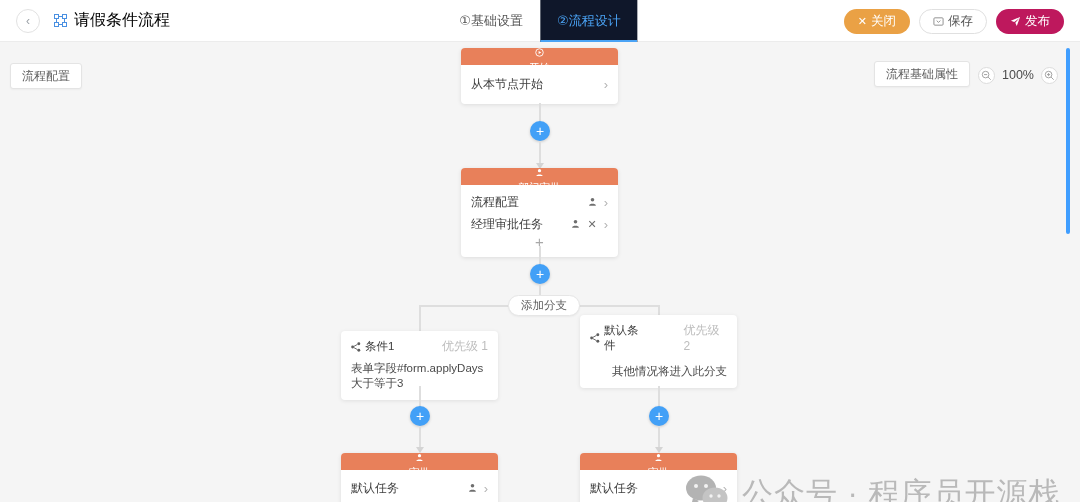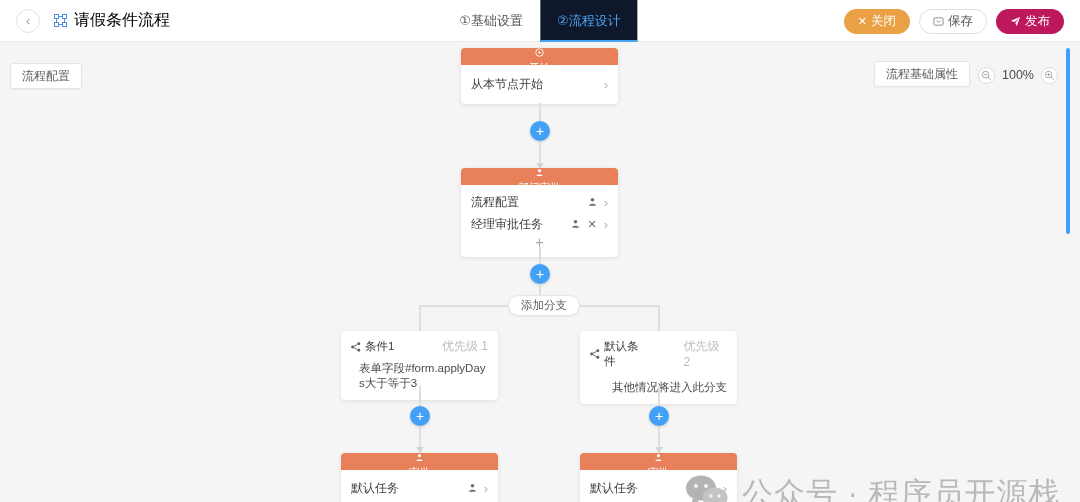--- a/index.html
+++ b/index.html
@@ -146,21 +146,20 @@
   }
   .cond-top { display: flex; align-items: center; gap: 37px; }
   .cond-name {
     font-size: 11.5px; color: #3d3d3d; display: flex; align-items: center; gap: 4px;
   }
   .cond-name svg { display: block; }
   .cond-prio { margin-left: auto; font-size: 12px; color: #bdbdbd; }
   .cond-desc {
     margin-top: 6px; font-size: 11.5px; color: #4a4a4a; line-height: 15px;
     word-break: break-all;
-    margin-left: 8px;
   }
 
   
   .watermark {
     position: absolute; left: 684px; top: 430px;
     display: flex; align-items: center; gap: 12px;
     color: #b9b9b9; font-size: 31px; letter-spacing: 1px;
     pointer-events: none; user-select: none;
   }
   .wm-logo { position: relative; width: 46px; height: 38px; flex: none; }
@@ -383,21 +382,21 @@
                 <circle cx="5" cy="3" r="2" fill="#6f6f6f"></circle>
                 <path d="M1.2 9.6 C1.2 6.8 8.8 6.8 8.8 9.6 Z" fill="#6f6f6f"></path>
               </svg>
             </span>
             <span class="chev">›</span>
           </span>
         </div>
       </div>
     </div>
 
-    <div class="cond-node" style="left:580px; top:288px;">
+    <div class="cond-node" style="left:580px; top:272px;">
       <div class="cond-top">
         <span class="cond-name">
           <span>
             <svg width="10" height="10" viewBox="0 0 11 11">
               <circle cx="8.6" cy="2" r="1.6" fill="#5d5d5d"></circle>
               <circle cx="8.6" cy="9" r="1.6" fill="#5d5d5d"></circle>
               <circle cx="1.8" cy="5.5" r="1.6" fill="#5d5d5d"></circle>
               <path d="M3.2 4.8 L7.2 2.6 M3.2 6.2 L7.2 8.4" stroke="#5d5d5d" stroke-width="1"></path>
             </svg>
           </span>

